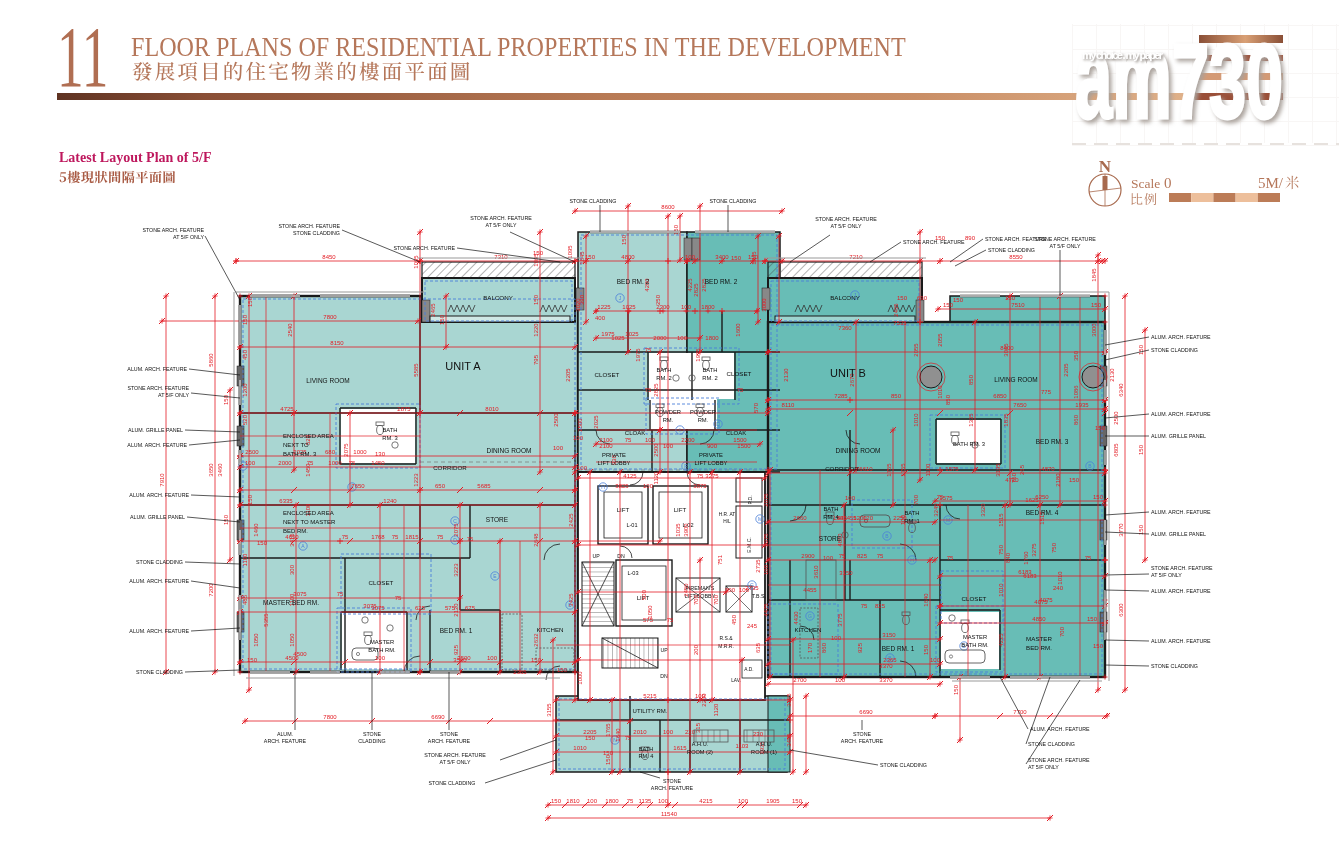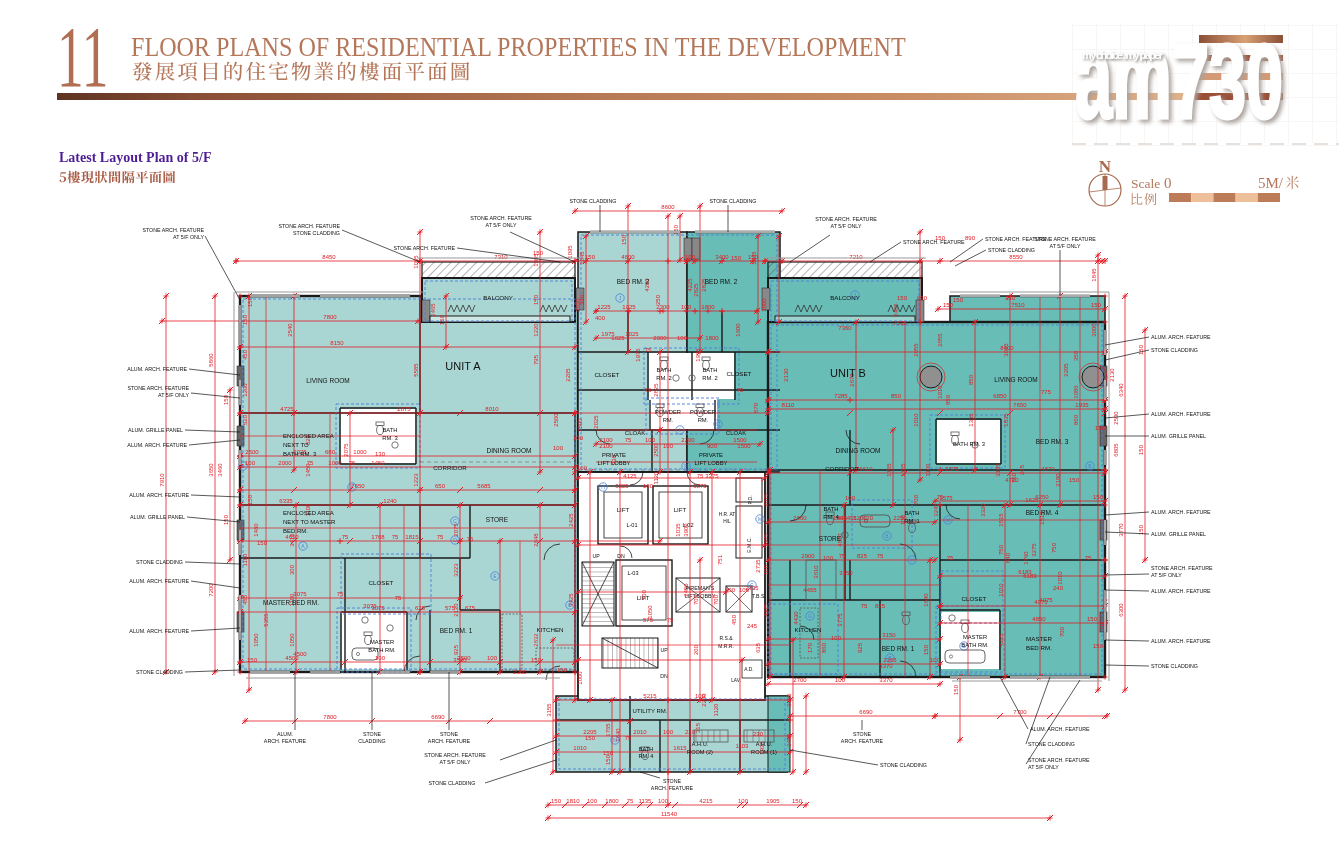--- a/index.html
+++ b/index.html
@@ -16,21 +16,21 @@
 
   <div class="abs" style="left:57px;top:14px;font-family:'Liberation Serif',serif;font-size:86px;line-height:1;color:#b06e52;transform:scaleX(0.62);transform-origin:top left;">11</div>
   <div class="abs" style="left:131px;top:33px;font-family:'Liberation Serif',serif;font-size:28px;line-height:1;color:#b5775a;white-space:nowrap;transform:scaleX(0.861);transform-origin:top left;">FLOOR PLANS OF RESIDENTIAL PROPERTIES IN THE DEVELOPMENT</div>
   <div class="abs" style="left:57px;top:93px;width:1226px;height:7px;background:linear-gradient(90deg,#5f3322 0%,#8a4f36 12%,#b87a55 45%,#c98e66 70%,#ddad85 90%,#e9c39e 100%);"></div>
 
   <div class="abs" style="left:1199px;top:35px;width:84px;height:8px;background:linear-gradient(90deg,#8a4f36,#d9a075 55%,#8a4f36);"></div>
   <div class="abs" style="left:1195px;top:55px;width:88px;height:6px;background:#9d5742;"></div>
   <div class="abs" style="left:1195px;top:73px;width:88px;height:7px;background:#d49a75;"></div>
   <div class="abs" style="left:1195px;top:93px;width:88px;height:7px;background:#9a4f38;"></div>
 
-  <div class="abs" style="left:59px;top:150px;font-family:'Liberation Serif',serif;font-size:14px;font-weight:bold;color:#4c1d95;">Latest Layout Plan of 5/F</div>
+  <div class="abs" style="left:59px;top:150px;font-family:'Liberation Serif',serif;font-size:14px;font-weight:bold;color:#be185d;">Latest Layout Plan of 5/F</div>
 
   <svg class="abs" style="left:0;top:0;" width="1339" height="230" viewBox="0 0 1339 230">
     <defs>
       <filter id="ds" x="-30%" y="-30%" width="170%" height="170%">
         <feDropShadow dx="3" dy="3" stdDeviation="2.2" flood-color="#a8a09a" flood-opacity="0.95"></feDropShadow>
       </filter>
       <filter id="ds2" x="-50%" y="-50%" width="200%" height="200%">
         <feDropShadow dx="1.5" dy="1.5" stdDeviation="1.2" flood-color="#8f8781" flood-opacity="1"></feDropShadow>
       </filter>
     </defs>

